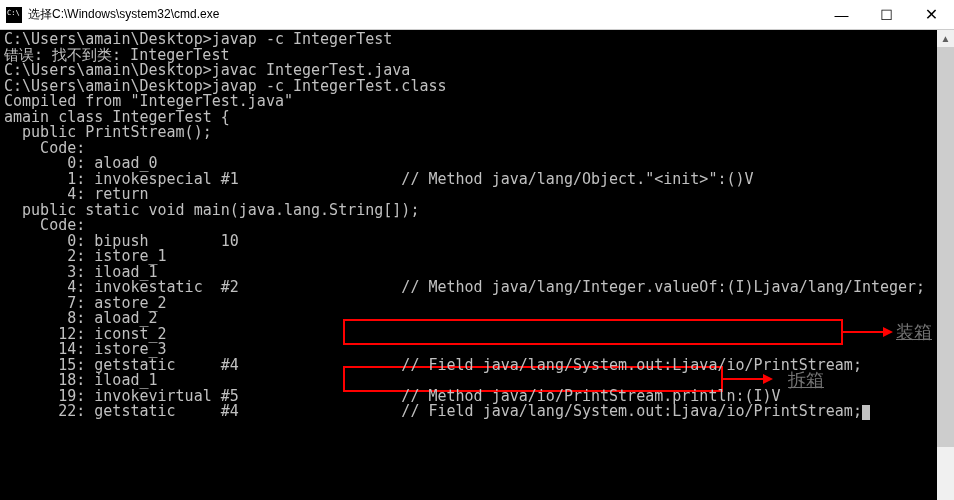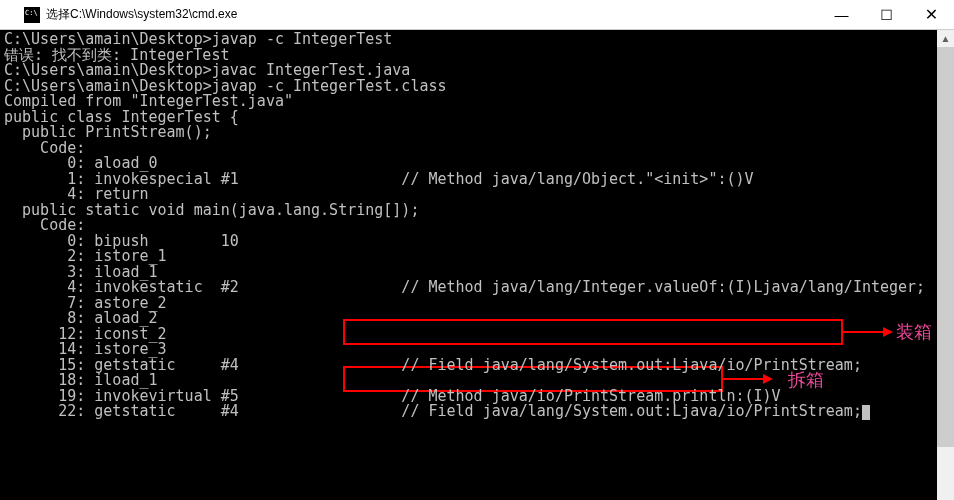--- a/index.html
+++ b/index.html
@@ -15,21 +15,21 @@
       height: 30px;
       background: #fff;
       border-bottom: 1px solid #ccc;
       display: flex;
       align-items: center;
       justify-content: space-between;
     }
     .titlebar-left {
       display: flex;
       align-items: center;
-      padding-left: 24px;
+      padding-left: 6px;
     }
     .cmd-icon {
       width: 16px;
       height: 16px;
       margin-right: 6px;
       background: #000;
       display: inline-block;
       position: relative;
     }
     .cmd-icon::after {
@@ -109,24 +109,25 @@
       border: 2px solid #ff0000;
       background: transparent;
       z-index: 1;
     }
     .arrow-svg {
       position: absolute;
       z-index: 3;
     }
     .annotation {
       position: absolute;
-      color: #ec4899;
+      color: #737373;
       font-size: 18px;
       font-family: "Microsoft YaHei", sans-serif;
       z-index: 3;
+      text-decoration: underline;
     }
     .cursor-block {
       display: inline-block;
       width: 8px;
       height: 15px;
       background: #c0c0c0;
       vertical-align: text-bottom;
     }
   </style>
 </head>
@@ -145,21 +146,21 @@
 </div>
 
 <div class="terminal">
   <div class="term-line">C:\Users\amain\Desktop&gt;javap -c IntegerTest</div>
   <div class="term-line">错误: 找不到类: IntegerTest</div>
   <div class="term-line"></div>
   <div class="term-line">C:\Users\amain\Desktop&gt;javac IntegerTest.java</div>
   <div class="term-line"></div>
   <div class="term-line">C:\Users\amain\Desktop&gt;javap -c IntegerTest.class</div>
   <div class="term-line">Compiled from "IntegerTest.java"</div>
-  <div class="term-line">public class IntegerTest {</div>
+  <div class="term-line">amain class IntegerTest {</div>
   <div class="term-line">  public PrintStream();</div>
   <div class="term-line">    Code:</div>
   <div class="term-line">       0: aload_0</div>
   <div class="term-line">       1: invokespecial #1                  // Method java/lang/Object."&lt;init&gt;":()V</div>
   <div class="term-line">       4: return</div>
   <div class="term-line"></div>
   <div class="term-line">  public static void main(java.lang.String[]);</div>
   <div class="term-line">    Code:</div>
   <div class="term-line">       0: bipush        10</div>
   <div class="term-line">       2: istore_1</div>

